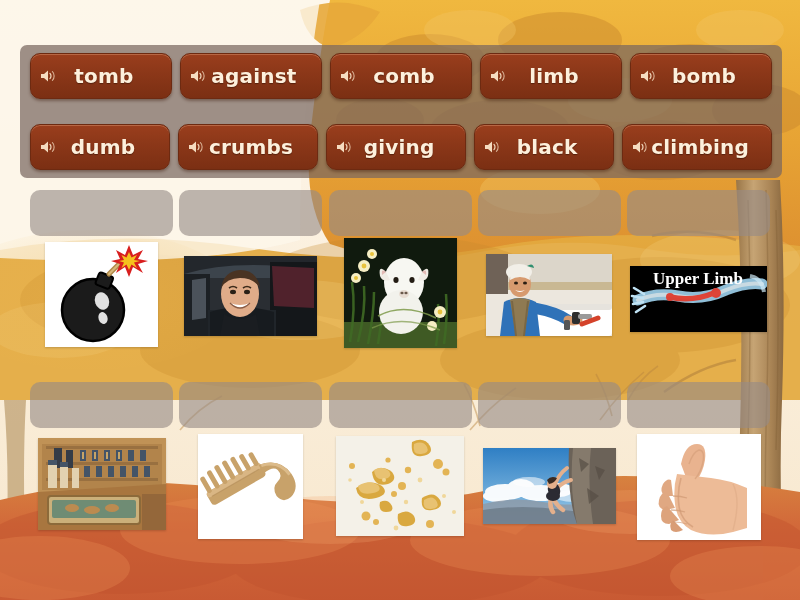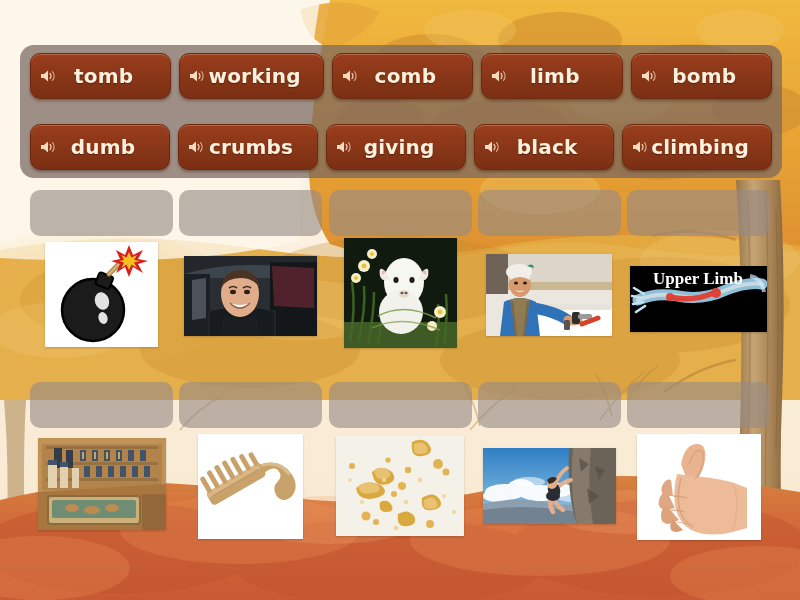--- a/index.html
+++ b/index.html
@@ -13,21 +13,21 @@
   
   #bg { position:absolute; inset:0; z-index:0; }
   #bg svg { display:block; width:800px; height:600px; }
 
   
   #word-bank {
     position:absolute;
     left:20px; top:45px;
     width:762px; height:133px;
     background:rgba(120,102,95,0.72);
-    border-radius:14px;
+    border-radius:7px;
     z-index:5;
     padding:8px 10px;
     display:flex; flex-direction:column;
     justify-content:space-between;
   }
   .bank-row { display:flex; justify-content:space-between; gap:8px; }
 
   .word-tile {
     flex:1 1 0;
     height:46px;
@@ -212,21 +212,21 @@
       <span class="word-label">tomb</span>
     </div>
     <div class="word-tile">
       <span class="spk">
         <svg width="18" height="16" viewBox="0 0 18 16">
             <path d="M2 6h3l4-3.4v10.8L5 10H2z" fill="#f5dcc0"></path>
             <path d="M11 5.4c1.3 1 1.3 4.2 0 5.2" stroke="#f5dcc0" stroke-width="1.2" fill="none" stroke-linecap="round"></path>
             <path d="M13.4 3.6c2.3 1.9 2.3 6.9 0 8.8" stroke="#f5dcc0" stroke-width="1.1" fill="none" stroke-linecap="round" opacity="0.75"></path>
           </svg>
       </span>
-      <span class="word-label">working</span>
+      <span class="word-label">against</span>
     </div>
     <div class="word-tile">
       <span class="spk">
         <svg width="18" height="16" viewBox="0 0 18 16">
             <path d="M2 6h3l4-3.4v10.8L5 10H2z" fill="#f5dcc0"></path>
             <path d="M11 5.4c1.3 1 1.3 4.2 0 5.2" stroke="#f5dcc0" stroke-width="1.2" fill="none" stroke-linecap="round"></path>
             <path d="M13.4 3.6c2.3 1.9 2.3 6.9 0 8.8" stroke="#f5dcc0" stroke-width="1.1" fill="none" stroke-linecap="round" opacity="0.75"></path>
           </svg>
       </span>
       <span class="word-label">comb</span>

